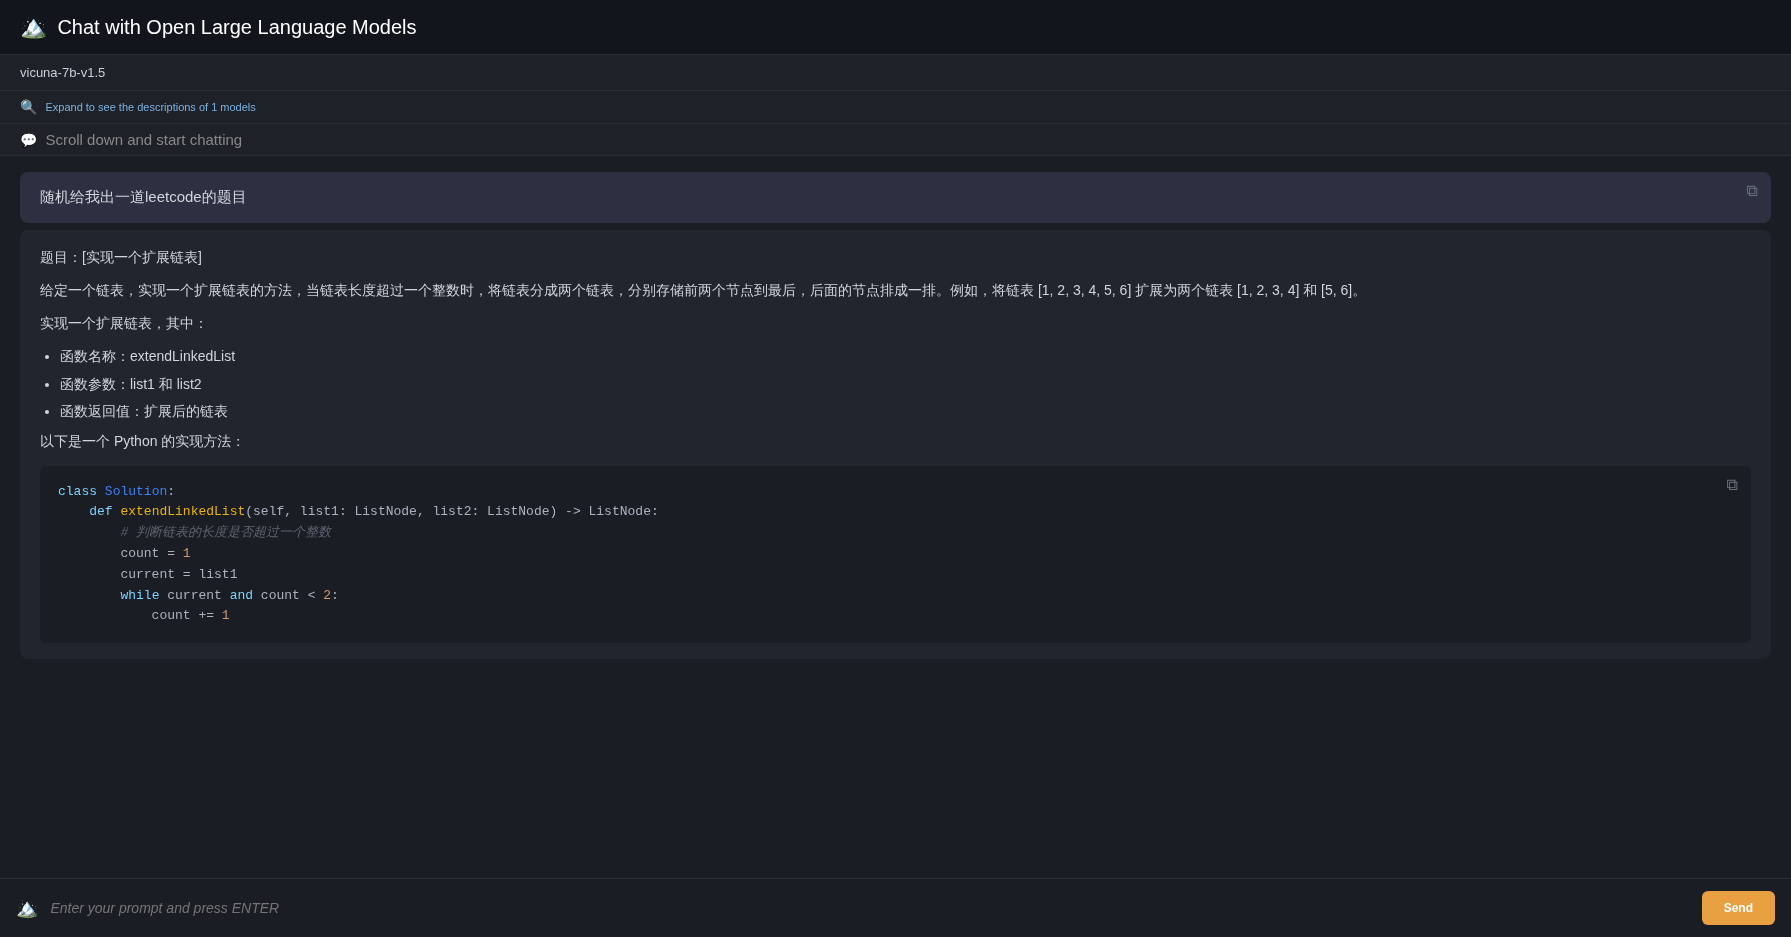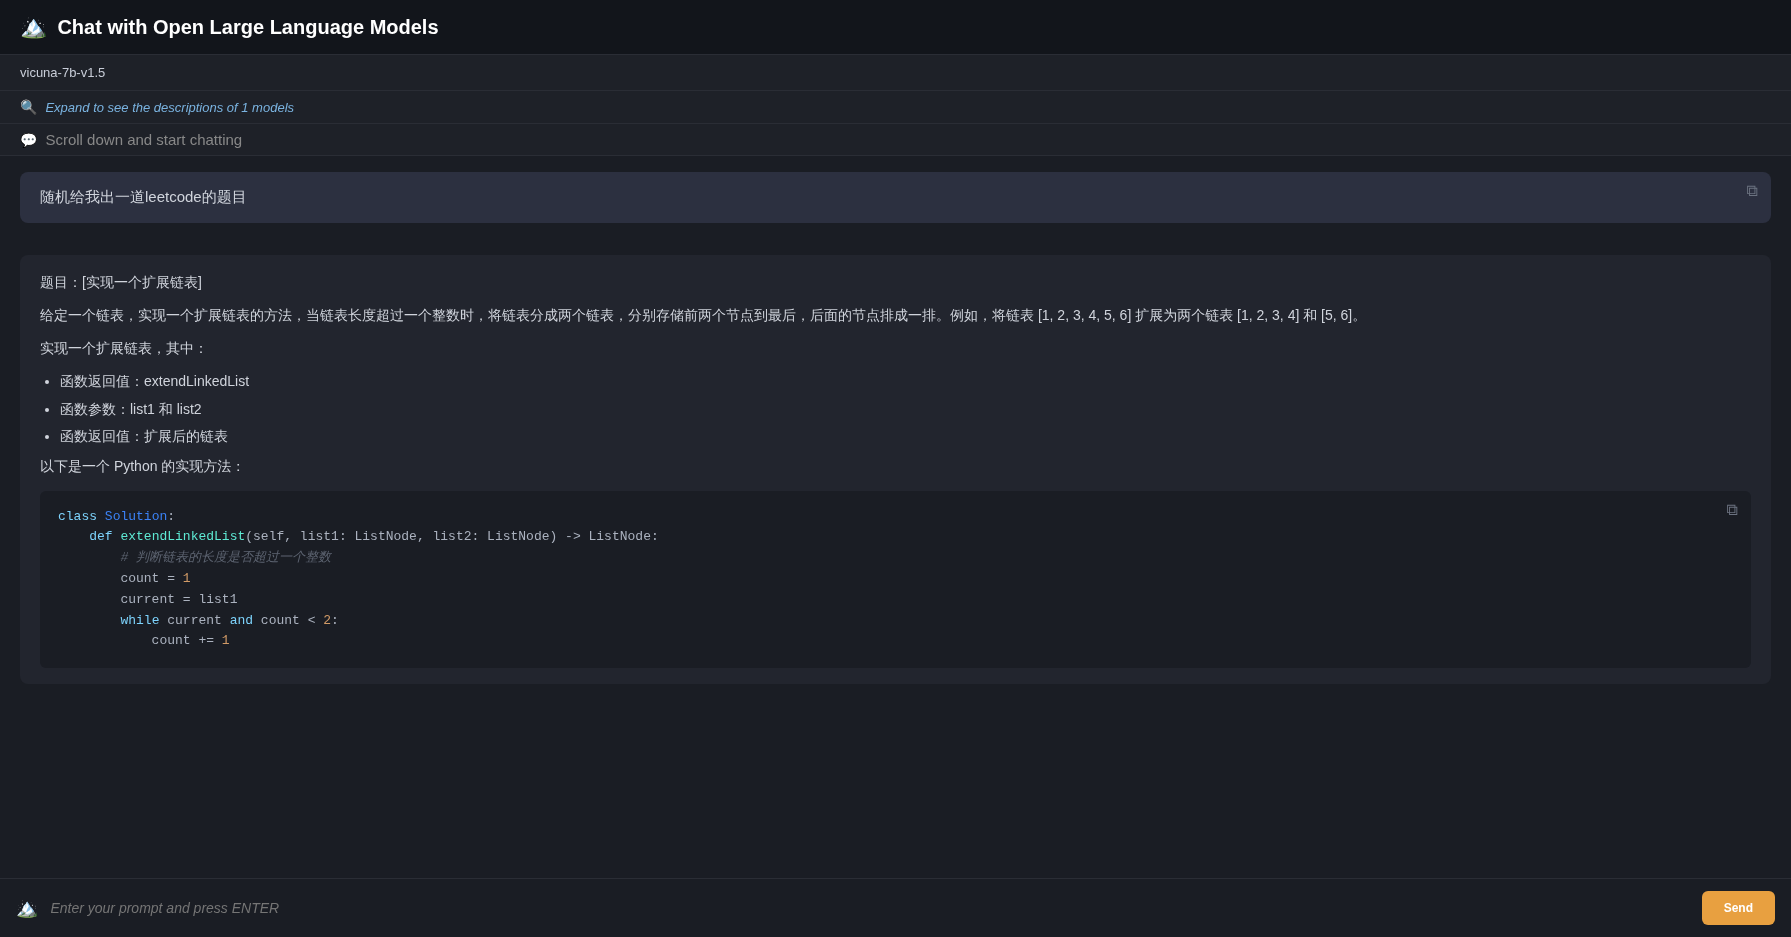--- a/index.html
+++ b/index.html
@@ -18,21 +18,21 @@
     .header {
       background-color: #12151b;
       padding: 14px 20px;
       display: flex;
       align-items: center;
       gap: 10px;
       border-bottom: 1px solid #2a2d35;
     }
     .header-title {
       font-size: 20px;
-      font-weight: 700;
+      font-weight: 400;
       color: #ffffff;
     }
     .header-icon {
       font-size: 22px;
     }
 
     
     .model-bar {
       background-color: #1e2128;
       padding: 10px 20px;
@@ -54,22 +54,21 @@
       align-items: center;
       gap: 8px;
       cursor: pointer;
     }
     .expand-icon {
       color: #6b9bd2;
       font-size: 14px;
     }
     .expand-text {
       color: #7ab3e0;
-      font-size: 13px;
-      font-style: italic;
+      font-size: 11px;
     }
 
     
     .scroll-hint-row {
       background-color: #1e2128;
       padding: 7px 20px;
       border-bottom: 1px solid #2a2d35;
       display: flex;
       align-items: center;
       gap: 8px;
@@ -83,21 +82,21 @@
       font-size: 15px;
     }
 
     
     .chat-area {
       flex: 1;
       overflow-y: auto;
       padding: 16px 20px;
       display: flex;
       flex-direction: column;
-      gap: 32px;
+      gap: 7px;
     }
 
     
     .user-message {
       background-color: #2c3040;
       border-radius: 8px;
       padding: 16px 20px;
       position: relative;
     }
     .user-message-text {
@@ -166,21 +165,21 @@
       right: 8px;
       background: none;
       border: none;
       color: #6b7280;
       cursor: pointer;
       font-size: 16px;
       padding: 2px 5px;
     }
     .kw-purple { color: #7dd3fc; }
     .kw-comment { color: #5c6370; font-style: italic; }
-    .kw-func { color: #5eead4; }
+    .kw-func { color: #eab308; }
     .kw-class { color: #3b82f6; }
     .kw-num { color: #d19a66; }
 
     
     .input-bar {
       background-color: #1a1d24;
       border-top: 1px solid #2a2d35;
       padding: 12px 16px;
       display: flex;
       align-items: center;
@@ -237,21 +236,21 @@
   <div class="user-message">
     <span class="user-message-text">随机给我出一道leetcode的题目</span>
     <button class="copy-btn-corner" title="Copy">⧉</button>
   </div>
 
   <div class="assistant-message">
     <p>题目：[实现一个扩展链表]</p>
     <p>给定一个链表，实现一个扩展链表的方法，当链表长度超过一个整数时，将链表分成两个链表，分别存储前两个节点到最后，后面的节点排成一排。例如，将链表 [1, 2, 3, 4, 5, 6] 扩展为两个链表 [1, 2, 3, 4] 和 [5, 6]。</p>
     <p>实现一个扩展链表，其中：</p>
     <ul class="bullet-list">
-      <li>函数返回值：extendLinkedList</li>
+      <li>函数名称：extendLinkedList</li>
       <li>函数参数：list1 和 list2</li>
       <li>函数返回值：扩展后的链表</li>
     </ul>
     <p>以下是一个 Python 的实现方法：</p>
 
     <div class="code-block-wrapper">
       <button class="code-copy-btn" title="Copy code">⧉</button>
       <div class="code-block"><span class="kw-purple">class</span> <span class="kw-class">Solution</span>:
     <span class="kw-purple">def</span> <span class="kw-func">extendLinkedList</span>(self, list1: ListNode, list2: ListNode) -&gt; ListNode:
         <span class="kw-comment"># 判断链表的长度是否超过一个整数</span>

